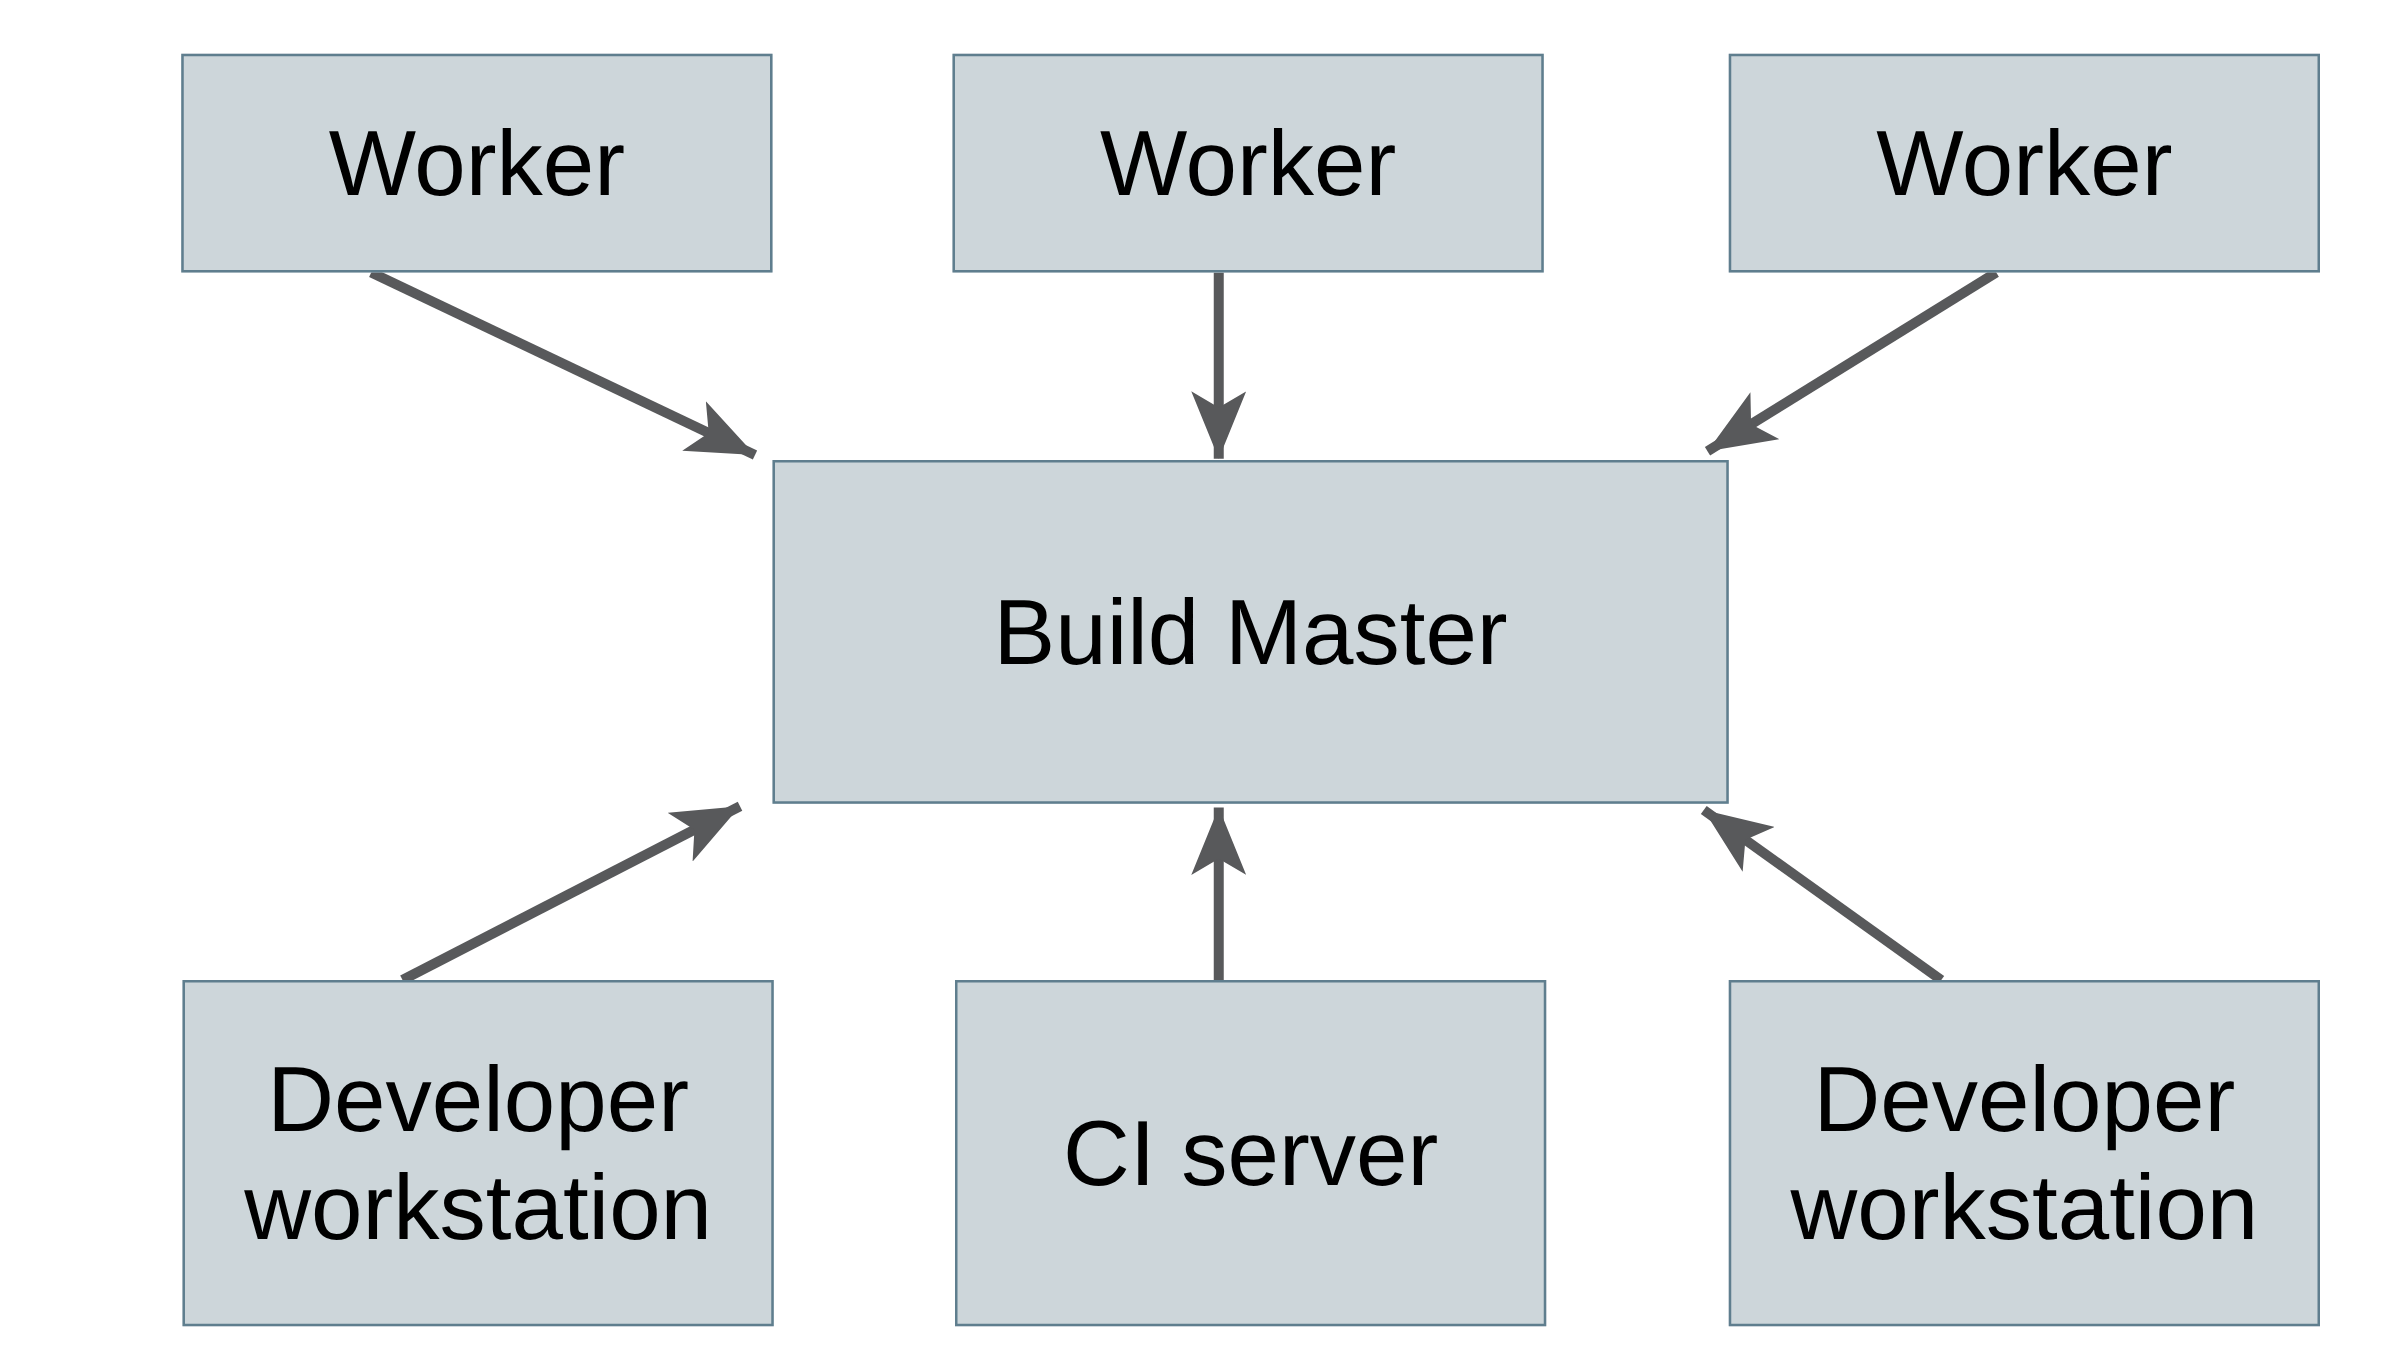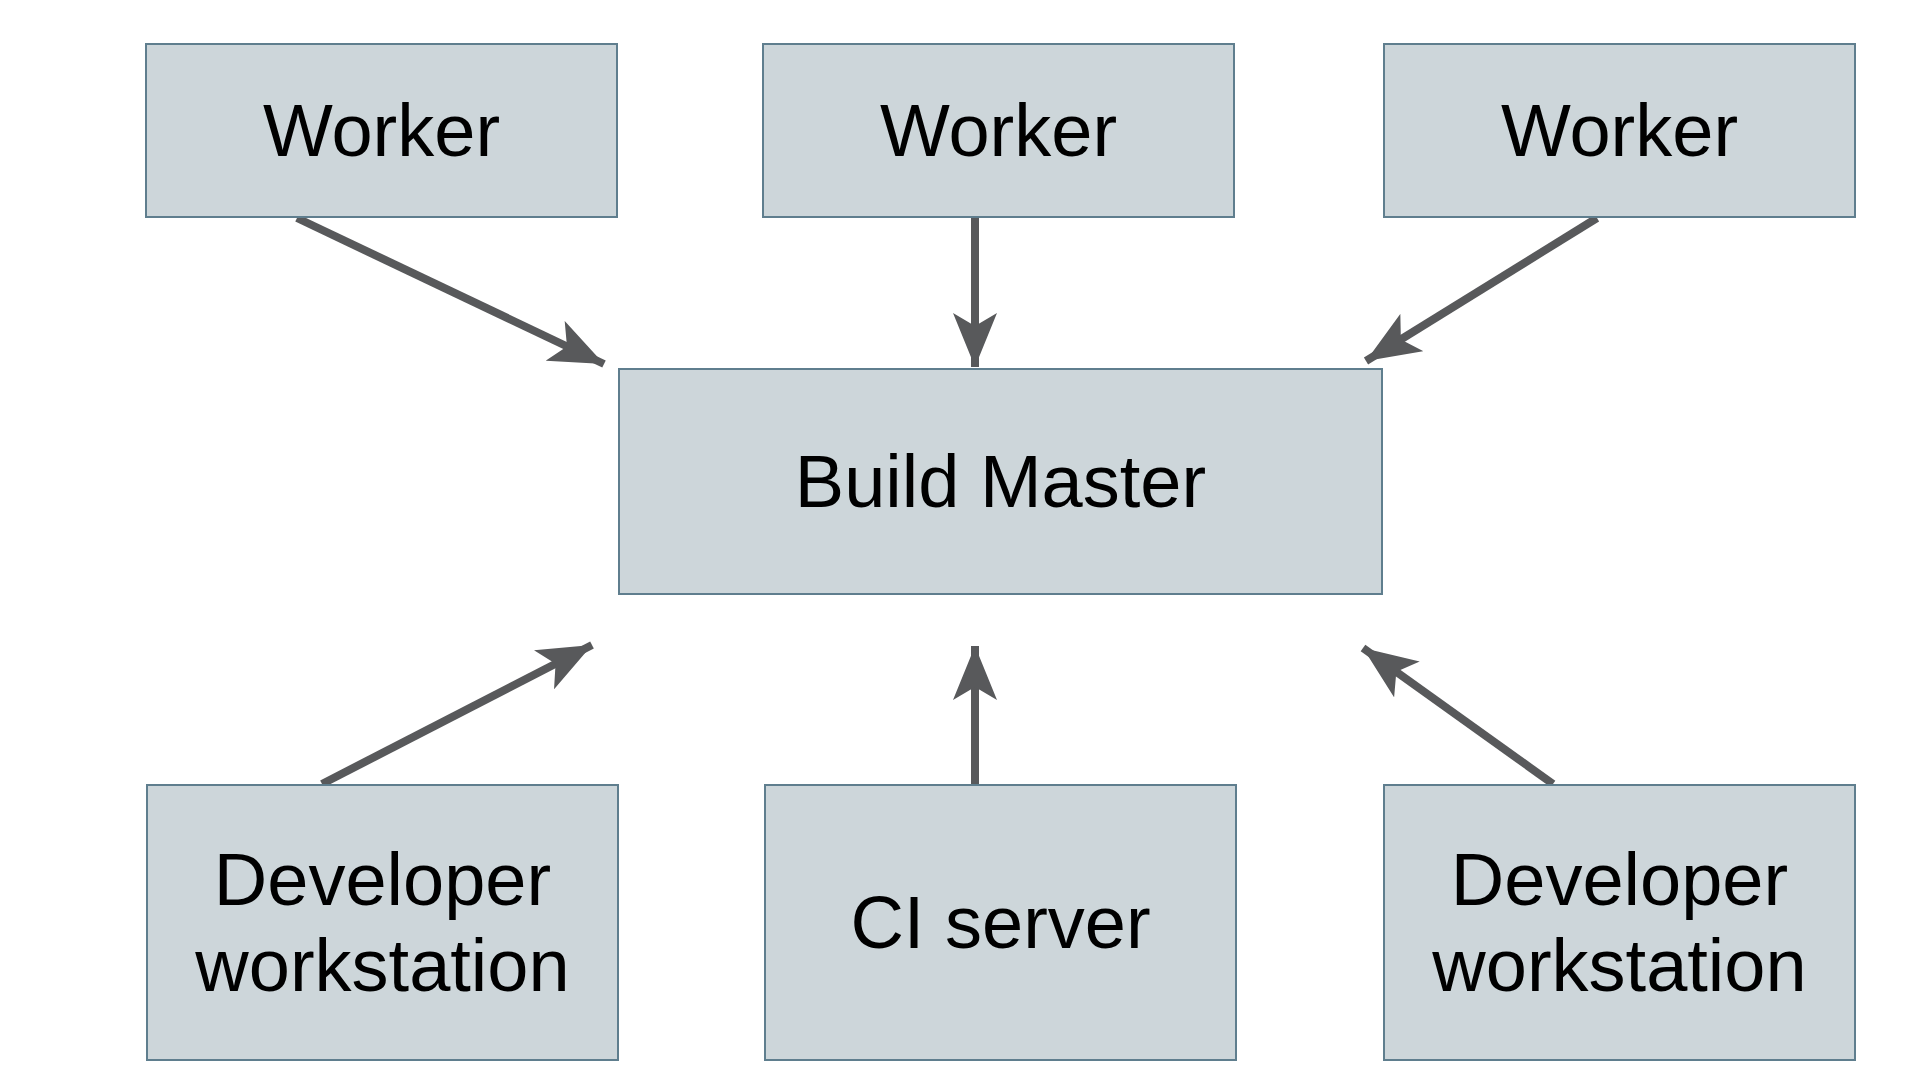--- a/index.html
+++ b/index.html
@@ -46,21 +46,21 @@
     margin-left:24px;
   }
   .node-label{
     display:block;
     padding:0 10px;
   }
   
   .n-worker-1{left:121px;top:43px;width:473px;height:175px;}
   .n-worker-2{left:738px;top:43px;width:473px;height:175px;}
   .n-worker-3{left:1359px;top:43px;width:473px;height:175px;}
-  .n-build-master{left:594px;top:368px;width:765px;height:227px;}
+  .n-build-master{left:594px;top:368px;width:765px;height:275px;}
   .n-dev-left{left:122px;top:784px;width:473px;height:277px;}
   .n-ci-server{left:740px;top:784px;width:473px;height:277px;}
   .n-dev-right{left:1359px;top:784px;width:473px;height:277px;}
 </style>
 </head>
 <body>
 
 <div class="canvas">
 
   <svg class="edges" viewBox="0 0 1910 1090" xmlns="http://www.w3.org/2000/svg">

